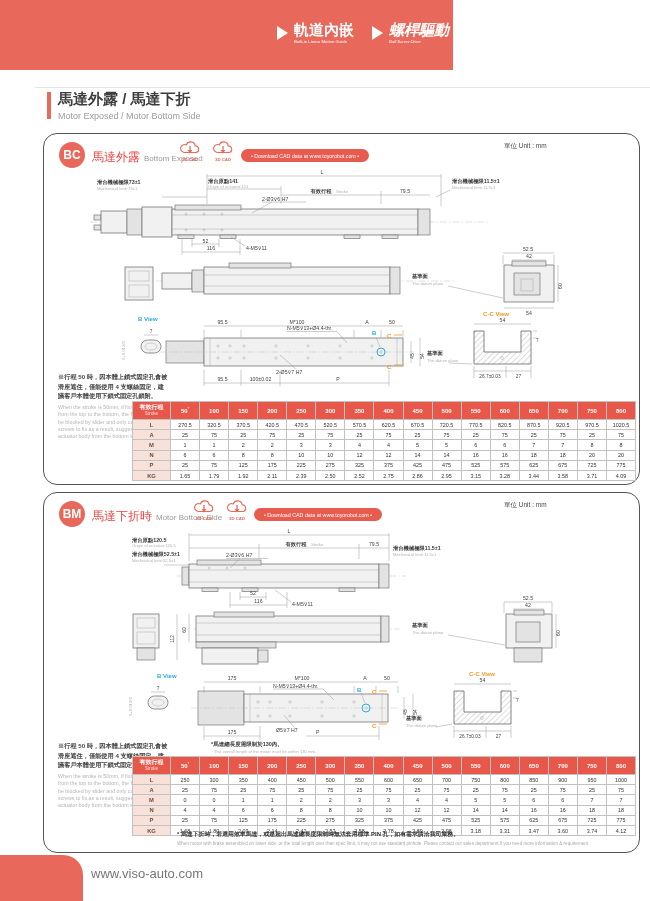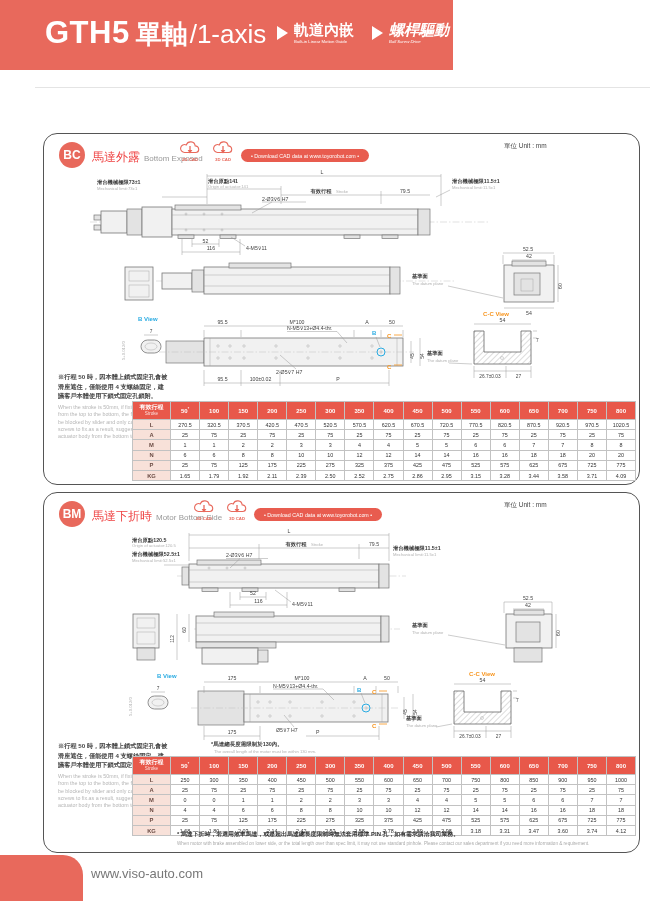--- a/index.html
+++ b/index.html
@@ -82,40 +82,42 @@
   .t-o{fill:#F7941D;font-weight:bold;font-size:6px;}
   .bcirc{stroke:#29ABE2;stroke-width:1;fill:none;}
   .cline{stroke:#F7941D;stroke-width:.8;}
 </style>
 </head>
 <body>
 
 <div class="page">
 
   <div class="hdr">
-    <div class="hdr-title">
-      <span class="model">GTH5</span><span class="tcn">單軸</span><span class="ten">/1-axis</span>
-    </div>
     <div class="feat" style="left:277px;">
       <span class="tri"></span>
       <span>
         <div class="fcn">軌道內嵌</div>
         <div class="fen">Built-in Linear Motion Guide</div>
       </span>
     </div>
     <div class="feat" style="left:372px;font-style:italic;">
       <span class="tri"></span>
       <span>
         <div class="fcn">螺桿驅動</div>
         <div class="fen">Ball Screw Drive</div>
       </span>
     </div>
   </div>
   <div class="hdr-divider"></div>
 
+  <div class="section">
+    <div class="sec-bar"></div>
+    <div class="sec-cn">馬達外露 / 馬達下折</div>
+    <div class="sec-en">Motor Exposed / Motor Bottom Side</div>
+  </div>
 
   <div class="panel" id="panel-bc">
     <svg class="draw" width="594" height="349" viewBox="0 0 594 349">
       <defs>
         <pattern id="hatch-bc" width="4" height="4" patternTransform="rotate(45)" patternUnits="userSpaceOnUse">
           <line x1="0" y1="0" x2="0" y2="4" stroke="#999" stroke-width="0.7"></line>
         </pattern>
       </defs>
 
       <g>

